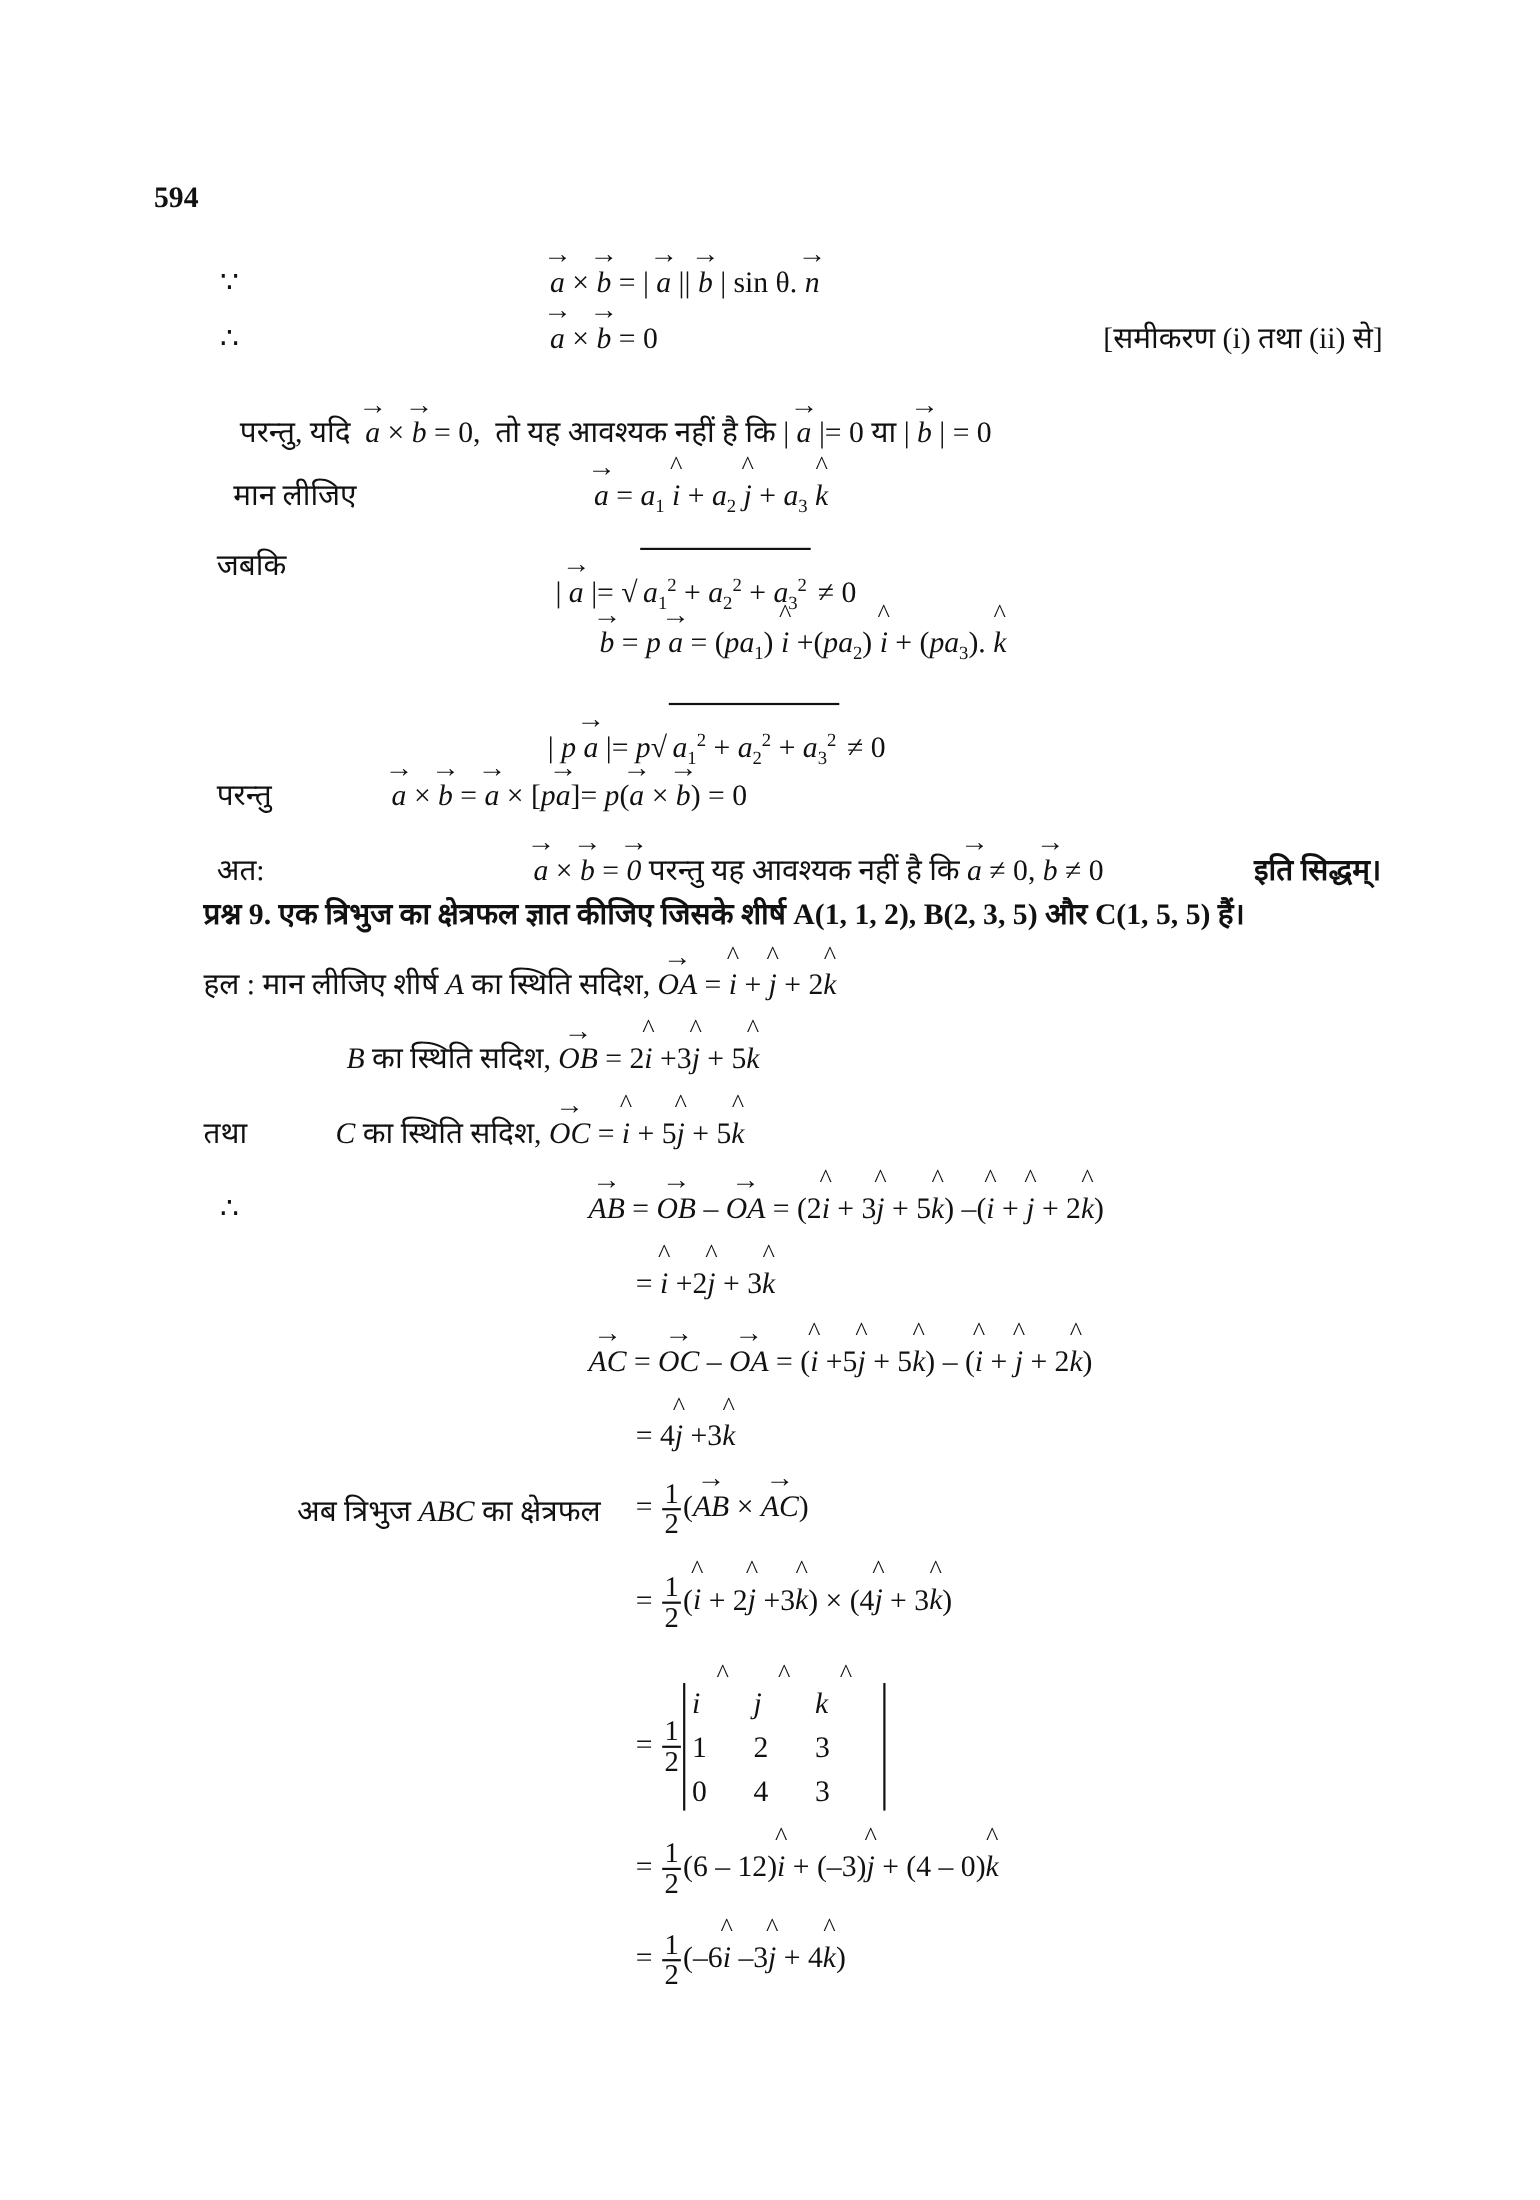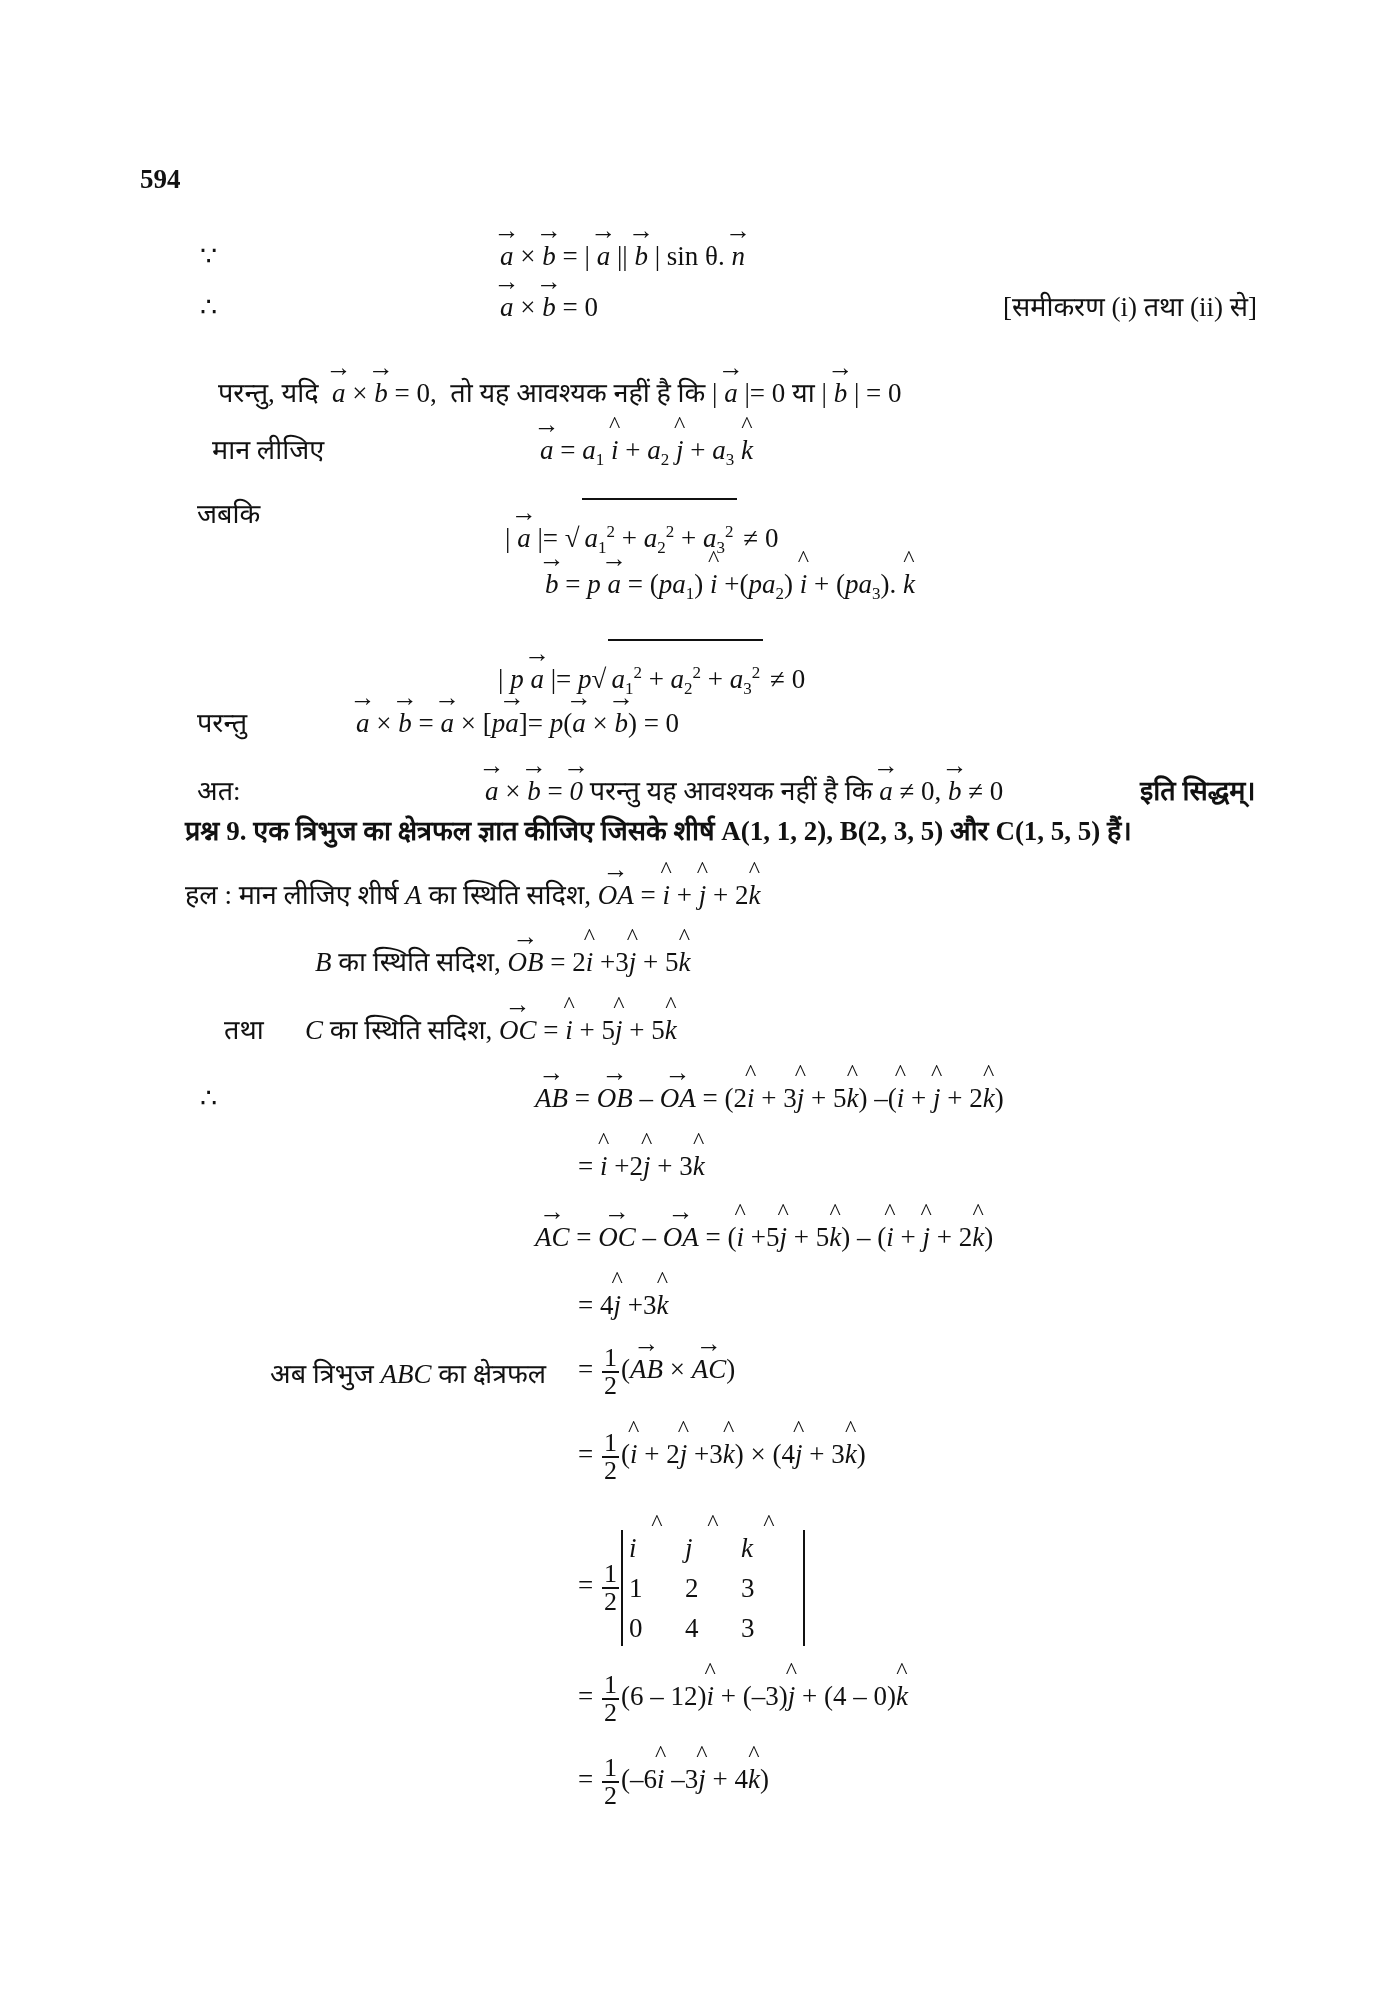--- a/index.html
+++ b/index.html
@@ -89,21 +89,21 @@
 <div class="ln" style="left:185px; top:879px;">
   <span>हल : मान लीजिए शीर्ष</span> <span class="it">A</span> <span>का स्थिति सदिश,</span>
   <span class="vec">OA</span> = <span class="hat">i</span> + <span class="hat">j</span> + 2<span class="hat">k</span>
 </div>
 
 <div class="ln" style="left:315px; top:946px;">
   <span class="it">B</span> <span>का स्थिति सदिश,</span>
   <span class="vec">OB</span> = 2<span class="hat">i</span> +3<span class="hat">j</span> + 5<span class="hat">k</span>
 </div>
 
-<div class="ln" style="left:185px; top:1014px;margin-left:39px;">तथा</div>
+<div class="ln" style="left:185px; top:1014px;">तथा</div>
 <div class="ln" style="left:305px; top:1014px;">
   <span class="it">C</span> <span>का स्थिति सदिश,</span>
   <span class="vec">OC</span> = <span class="hat">i</span> + 5<span class="hat">j</span> + 5<span class="hat">k</span>
 </div>
 
 <div class="ln" style="left:200px; top:1082px;">∴</div>
 <div class="ln" style="left:535px; top:1082px;">
   <span class="vec">AB</span> = <span class="vec">OB</span> – <span class="vec">OA</span> = (2<span class="hat">i</span> + 3<span class="hat">j</span> + 5<span class="hat">k</span>) –(<span class="hat">i</span> + <span class="hat">j</span> + 2<span class="hat">k</span>)
 </div>
 <div class="ln" style="left:578px; top:1150px;">

